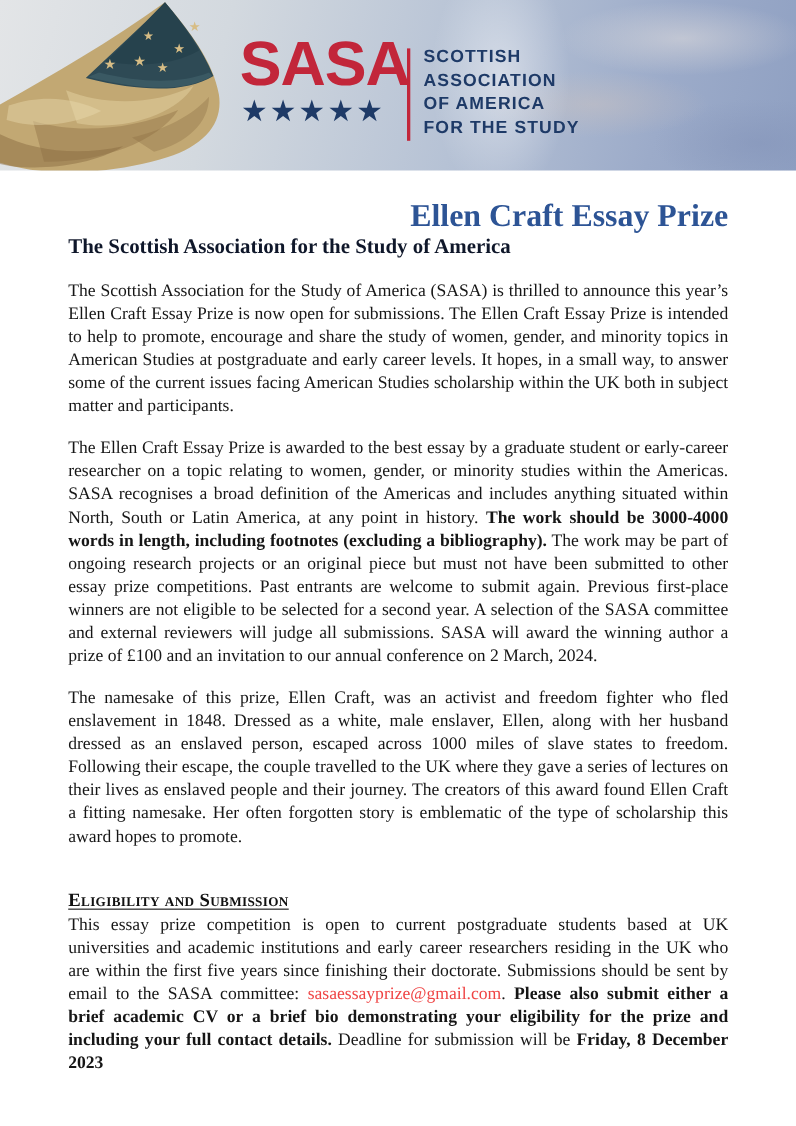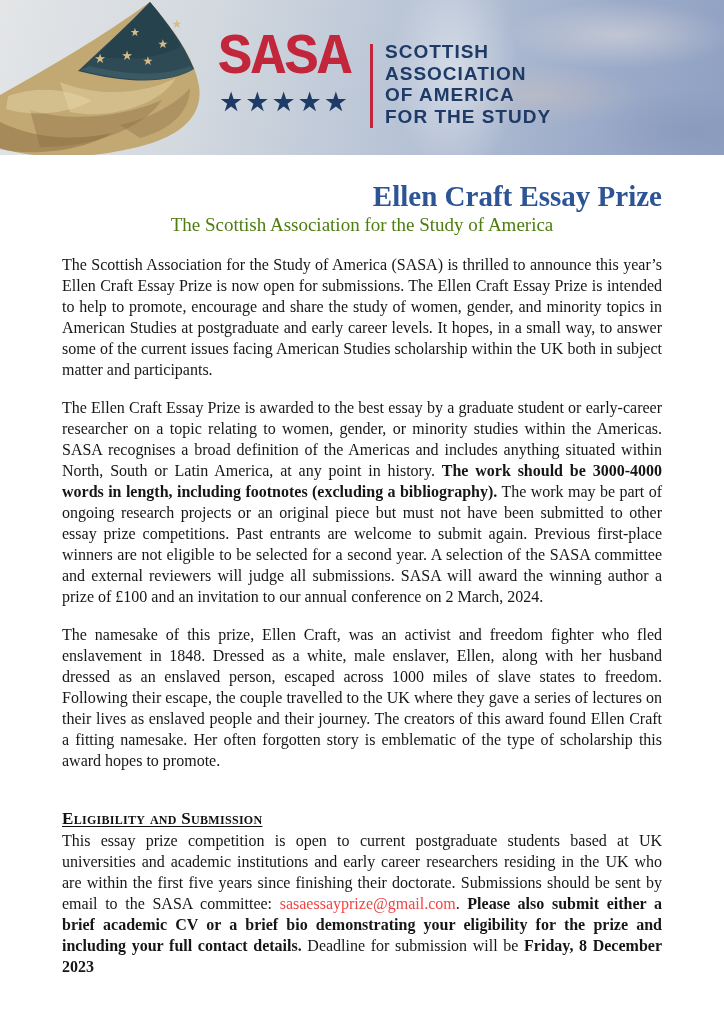--- a/index.html
+++ b/index.html
@@ -16,44 +16,44 @@
       radial-gradient(ellipse 150px 45px at 620px 35px, rgba(230,225,222,0.5), rgba(230,225,222,0) 75%),
       radial-gradient(ellipse 140px 40px at 540px 95px, rgba(205,195,192,0.45), rgba(205,195,192,0) 75%),
       radial-gradient(ellipse 120px 50px at 690px 130px, rgba(132,148,185,0.55), rgba(132,148,185,0) 80%),
       linear-gradient(104deg,#e3e5e7 0%,#d3d9df 28%,#b6c2d5 58%,#9cabc9 82%,#8fa0c2 100%);
   }
   .flag-svg{position:absolute;left:0;top:0;}
 
   .logo{position:absolute;left:0;top:0;width:724px;height:155px;}
   .logo-acronym{
     position:absolute;left:218px;top:30px;
-    font-family:Liberation Mono, monospace;
+    font-family:Liberation Sans, sans-serif;
     font-weight:bold;font-size:57px;line-height:1;color:#c2263a;letter-spacing:-1px;
   }
   .logo-stars{
     position:absolute;left:219px;top:88px;
     font-size:27px;line-height:1;color:#1e3a67;letter-spacing:2px;
     font-family:"DejaVu Sans",sans-serif;
   }
   .logo-divider{position:absolute;left:370px;top:44px;width:3px;height:84px;background:#c2263a;}
   .logo-org{
     position:absolute;left:385px;top:41px;
     font-family:"Liberation Sans","DejaVu Sans",sans-serif;
-    font-weight:bold;font-size:19px;line-height:21.5px;color:#1e3a67;letter-spacing:1px;
+    font-weight:bold;font-size:16px;line-height:21.5px;color:#1e3a67;letter-spacing:1px;
   }
 
   
   .content{padding:0 62px;}
   .doc-title{
     margin:26px 0 0;text-align:right;color:#2d5495;
     font-size:29px;line-height:1.05;font-weight:bold;
   }
   .doc-subtitle{
-    margin:3px 0 0;text-align:center;color:#4d7c0f;
-    font-size:19px;line-height:1.2;font-weight:normal;
+    margin:3px 0 0;color:#0f172a;
+    font-size:19px;line-height:1.2;font-weight:bold;
   }
   .intro{
     margin:24px 0 0;font-weight:bold;text-align:center;
     font-size:16.5px;line-height:21px;color:#111;
   }
   .para{
     margin:17px 0 0;font-size:16px;line-height:21px;
     text-align:justify;color:#161616;
   }
   .b{font-weight:bold;}

